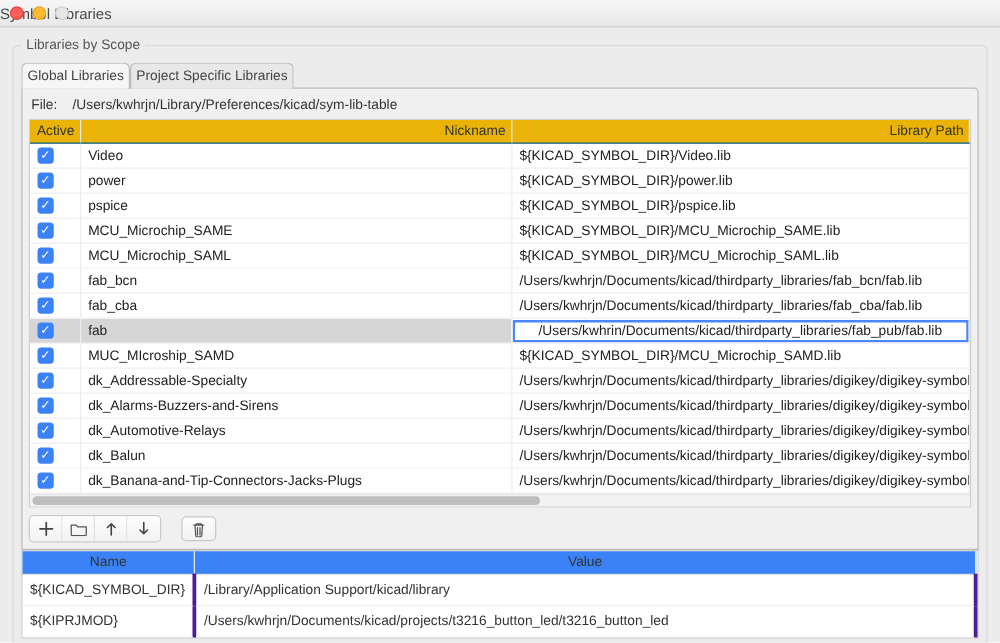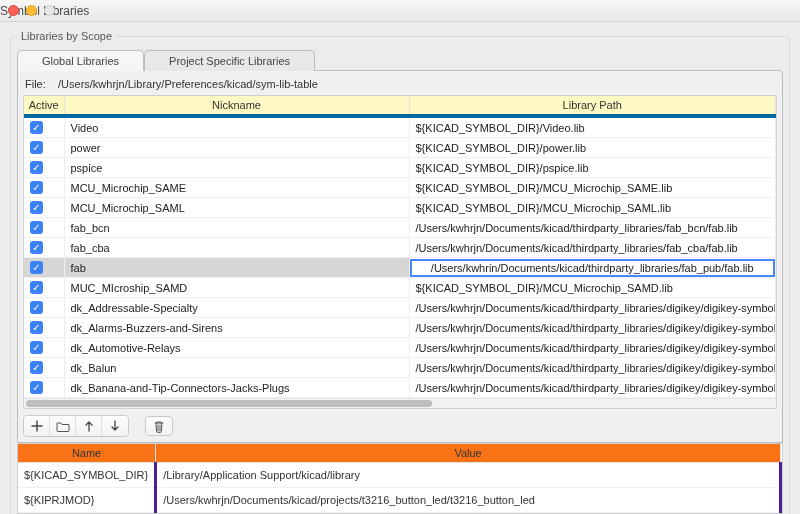--- a/index.html
+++ b/index.html
@@ -31,21 +31,21 @@
 fieldset.scope {
   border: 1px solid #d8d8d8;
   border-radius: 4px;
   padding: 6px 6px 6px 6px;
   background: #ececec;
   font-size: 11px;
 }
 fieldset.scope > legend { padding: 0 4px; color: #555; }
 .tabs { display: flex; margin-top: 2px; }
 .tab {
-  padding: 4px 24px;
+  padding: 4px 4px;
   border: 1px solid #bdbdbd;
   border-bottom: none;
   background: #e8e8e8;
   border-top-left-radius: 5px;
   border-top-right-radius: 5px;
   margin-right: 0px;
   font-size: 11px;
   color: #444;
   cursor: default;
 }
@@ -57,27 +57,27 @@
   margin-top: -1px;
   padding: 4px 5px 5px 5px;
 }
 .file-line { font-size: 11px; color: #333; padding: 3px 2px 5px 2px; }
 .table-wrap {
   background: #fff;
   border: 1px solid #cfcfcf;
 }
 table.libs { width: 100%; border-collapse: collapse; table-layout: fixed; font-size: 11px; }
 table.libs th {
-  background: #fef9c3;
+  background: #eab308;
   border-right: 1px solid #e5e5e5;
-  border-bottom: 4px solid #0369a1;
+  border-bottom: 1px solid #0369a1;
   font-weight: 500;
   padding: 3px 4px;
   color: #333;
-  text-align: center;
+  text-align: right;
 }
 table.libs td {
   border-right: 1px solid #eee;
   border-bottom: 1px solid #f0f0f0;
   padding: 2px 6px;
   white-space: nowrap;
   overflow: hidden;
   text-overflow: clip;
   color: #222;
 }
@@ -124,21 +124,21 @@
   display: inline-flex; align-items: center; justify-content: center;
   border-right: 1px solid #e0e0e0;
   background: linear-gradient(#fdfdfd, #f2f2f2);
   color: #444; font-size: 12px;
 }
 .tb-btn:last-child { border-right: none; }
 .tb-solo { width: 28px; height: 20px; border: 1px solid #c9c9c9; border-radius: 4px; background: linear-gradient(#fdfdfd, #f2f2f2); display: inline-flex; align-items: center; justify-content: center; color: #555; }
 .subs-label { margin: 8px 2px 3px 2px; color: #333; }
 .subs-wrap { border: 1px solid #cfcfcf; background: #fff; }
 table.subs { width: 100%; border-collapse: collapse; font-size: 11px; }
-table.subs th { background: #f97316; border-right: 1px solid #e5e5e5; border-bottom: 1px solid #e0e0e0; padding: 3px 4px; font-weight: 500; text-align: center; margin-top: 20px; }
+table.subs th { background: #3b82f6; border-right: 1px solid #e5e5e5; border-bottom: 1px solid #e0e0e0; padding: 3px 4px; font-weight: 500; text-align: center; margin-top: 20px; }
 table.subs td { border-right: 3px solid #4c1d95; border-bottom: 1px solid #f0f0f0; padding: 6px 6px; }
 col.sub-name { width: 130px; }
 </style>
 </head>
 <body>
 
 <div class="titlebar">
   <div class="traffic">
     <span class="tl-close"></span>
     <span class="tl-min"></span>

